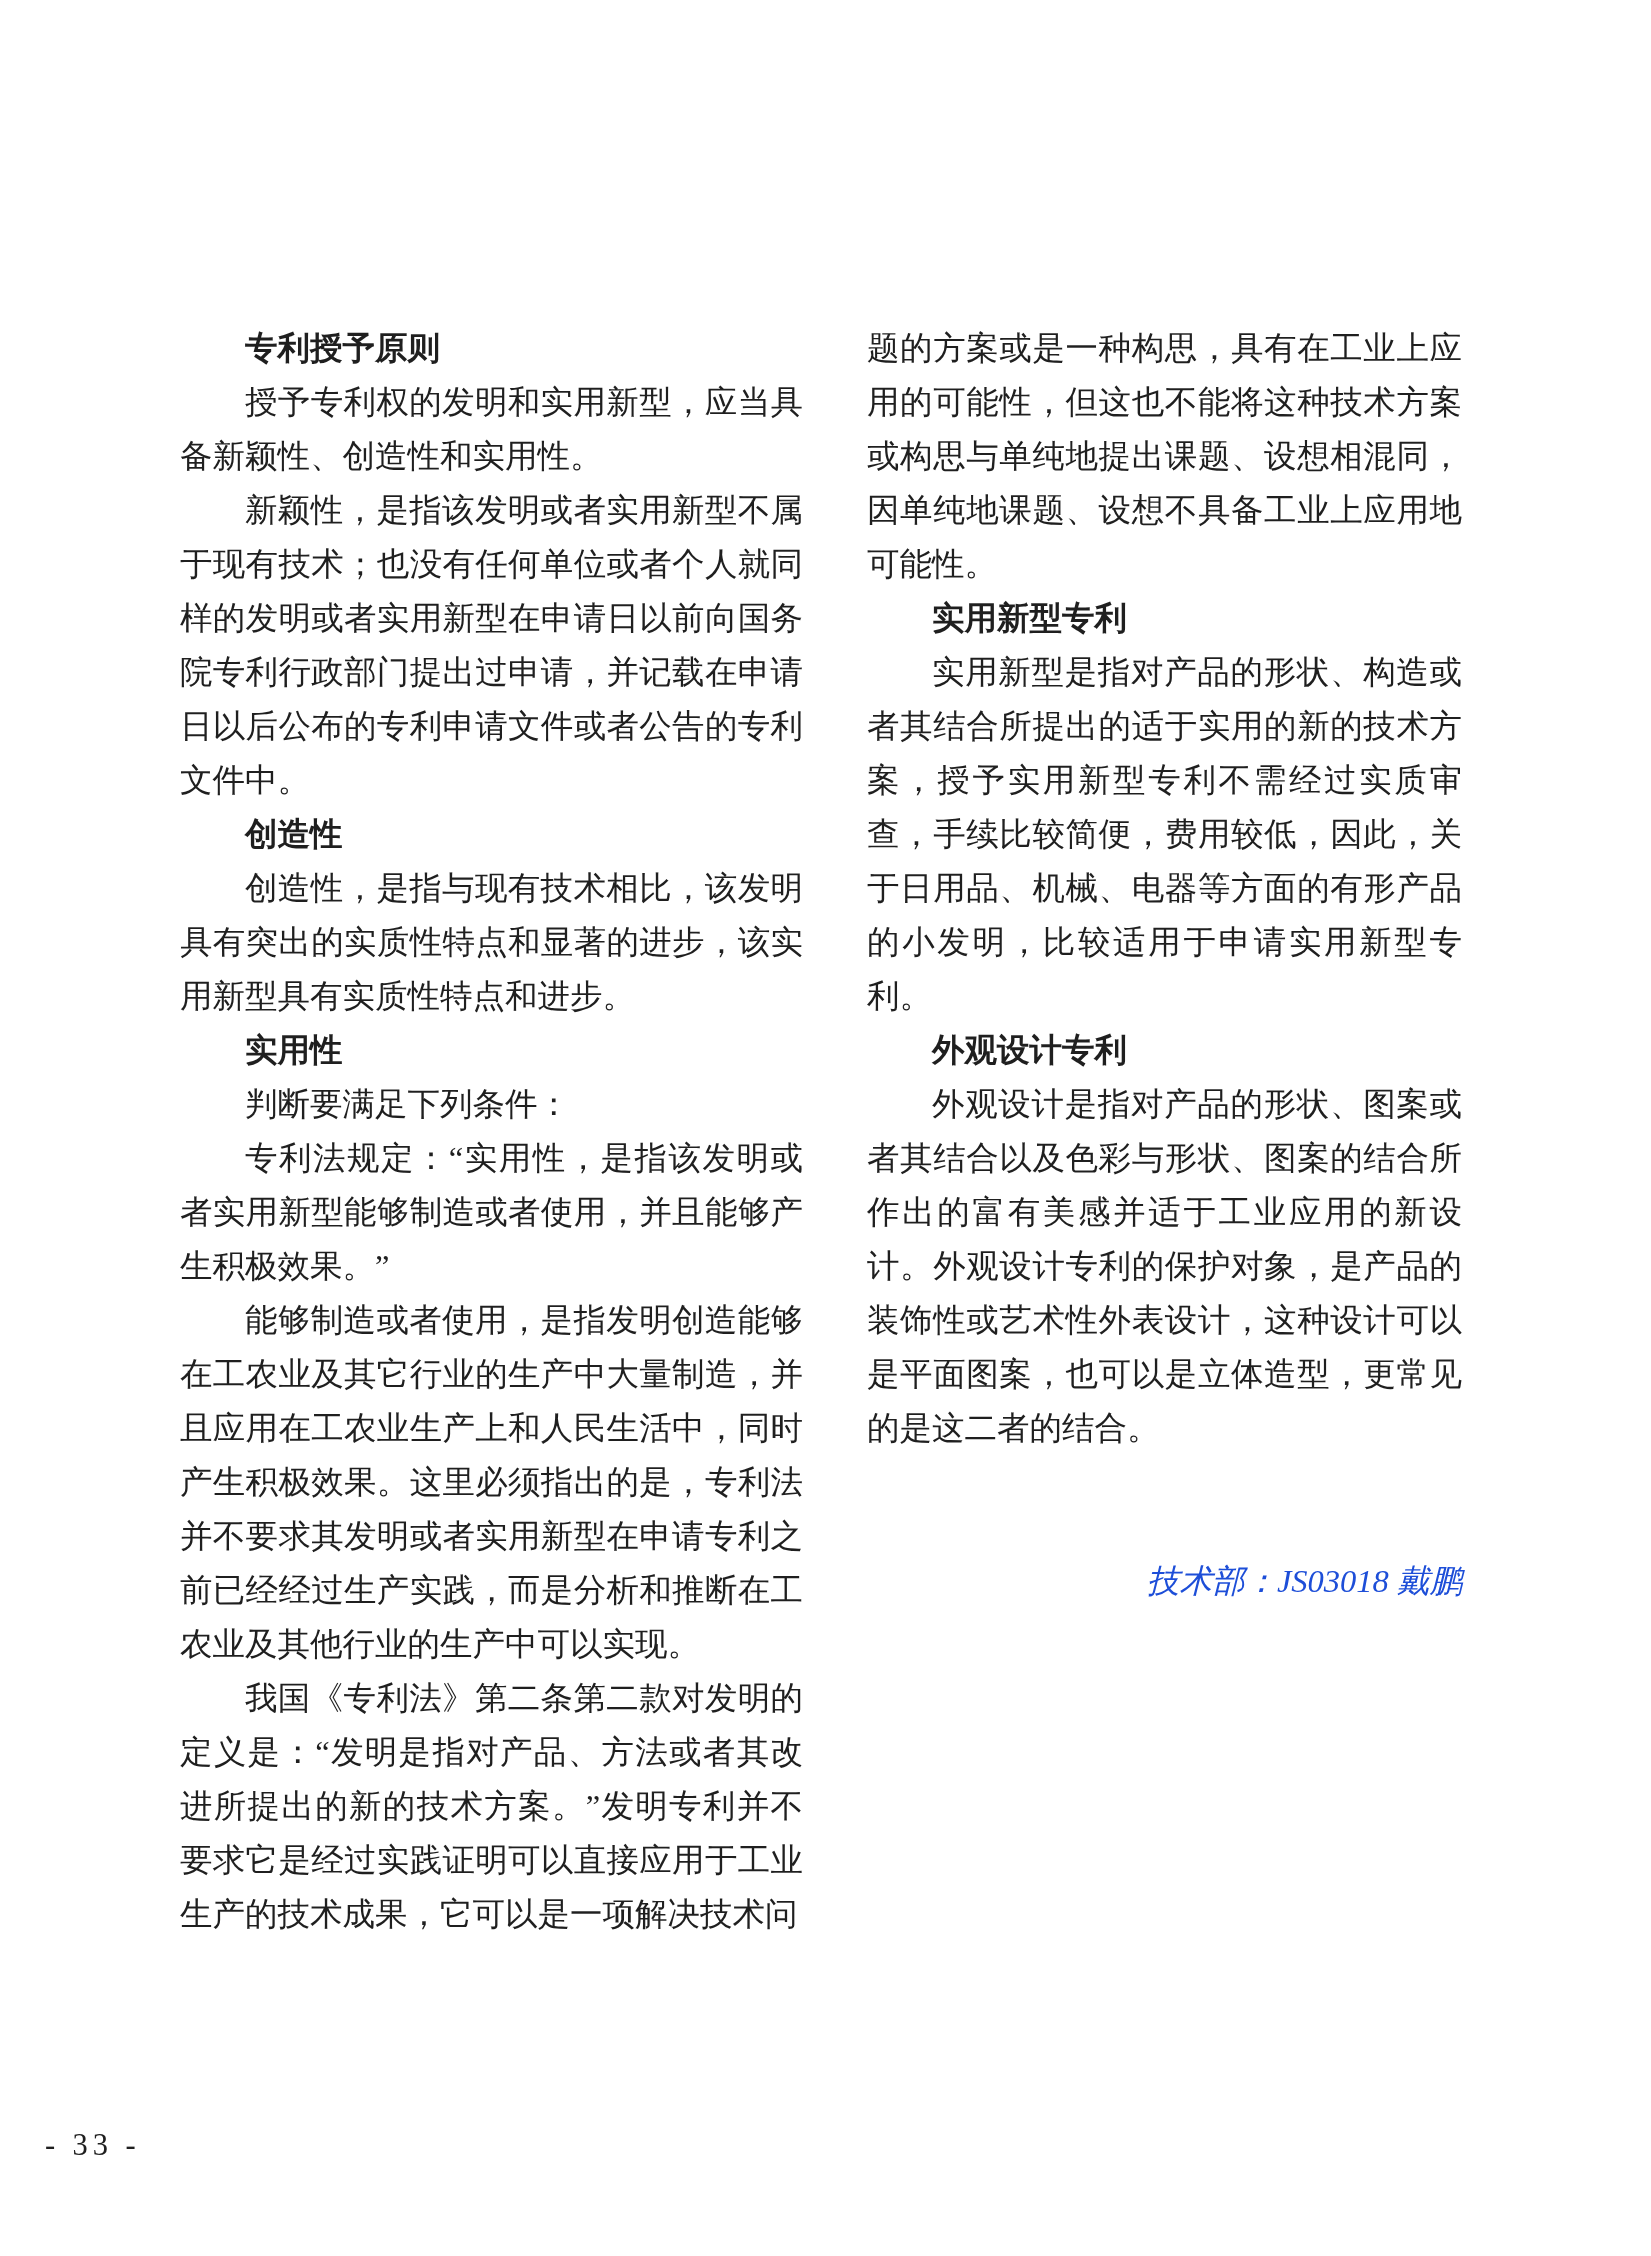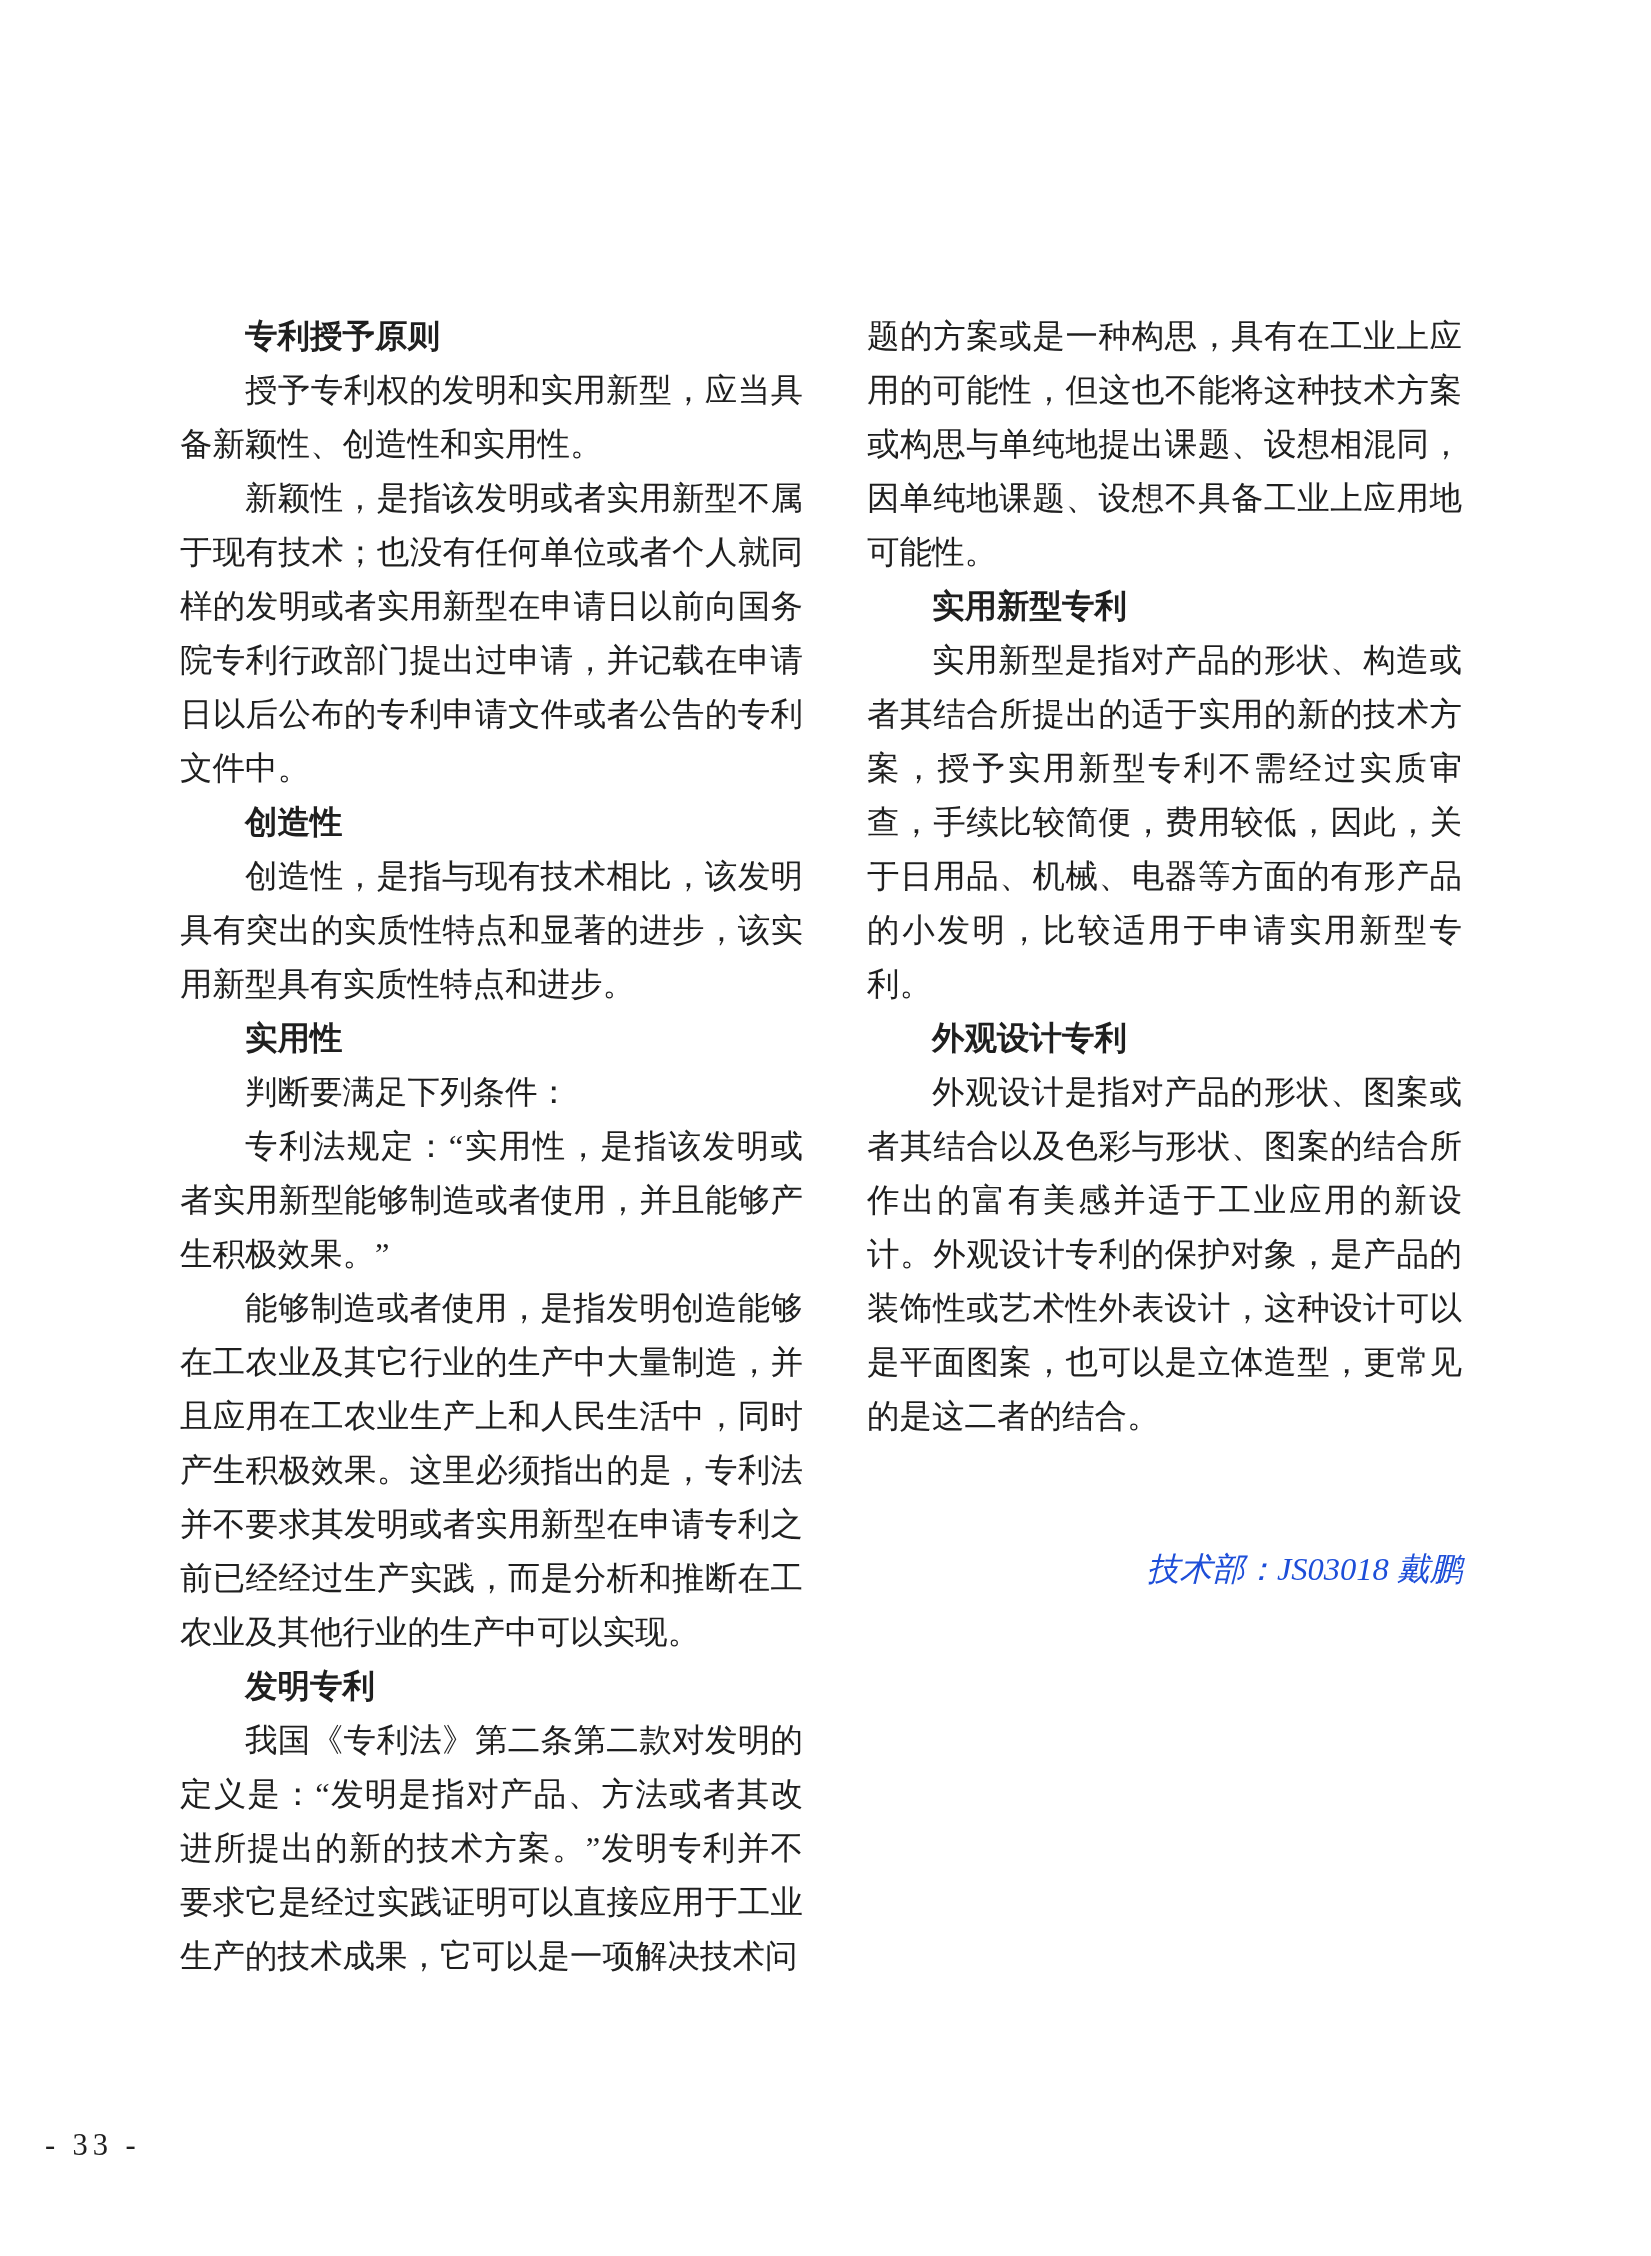--- a/index.html
+++ b/index.html
@@ -15,21 +15,21 @@
 
   
   .masthead { position:absolute; left:177px; top:106px; display:flex; align-items:flex-start; }
   .accent-bar { width:22.7px; height:71px; margin-right:17.7px; }
   .mast-titles { display:flex; flex-direction:column; }
   .mast-cn { font-size:29.6px; line-height:1; letter-spacing:3px; color:#2a2a2a; margin-top:3px; }
   .mast-en { font-family:"Liberation Sans", sans-serif; font-size:30.5px; line-height:1;
              letter-spacing:1.5px; color:#1c1c1c; margin-top:12.8px; }
 
   
-  .col { position:absolute; top:309px; font-size:32.5px; line-height:54px;
+  .col { position:absolute; top:321px; font-size:32.5px; line-height:54px;
          text-align:justify; text-justify:inter-ideograph; text-justify:inter-character; }
   .col-left  { left:180px; width:623px; }
   .col-right { left:867px; width:595px; }
   .block { margin:0; }
   .block.heading { font-weight:700; text-indent:2em; text-align:left; }
   .block.paragraph { text-indent:2em; }
   .block.paragraph-continuation { text-indent:0; }
 
   
   .byline { margin-top:99px; text-align:right; font-style:italic; font-size:32.5px; color:#1d4ed8; }
@@ -47,21 +47,20 @@
   <div class="col col-left">
       <div class="block heading">专利授予原则</div>
       <div class="block paragraph">授予专利权的发明和实用新型，应当具备新颖性、创造性和实用性。</div>
       <div class="block paragraph">新颖性，是指该发明或者实用新型不属于现有技术；也没有任何单位或者个人就同样的发明或者实用新型在申请日以前向国务院专利行政部门提出过申请，并记载在申请日以后公布的专利申请文件或者公告的专利文件中。</div>
       <div class="block heading">创造性</div>
       <div class="block paragraph">创造性，是指与现有技术相比，该发明具有突出的实质性特点和显著的进步，该实用新型具有实质性特点和进步。</div>
       <div class="block heading">实用性</div>
       <div class="block paragraph">判断要满足下列条件：</div>
       <div class="block paragraph">专利法规定：“实用性，是指该发明或者实用新型能够制造或者使用，并且能够产生积极效果。”</div>
       <div class="block paragraph">能够制造或者使用，是指发明创造能够在工农业及其它行业的生产中大量制造，并且应用在工农业生产上和人民生活中，同时产生积极效果。这里必须指出的是，专利法并不要求其发明或者实用新型在申请专利之前已经经过生产实践，而是分析和推断在工农业及其他行业的生产中可以实现。</div>
-      <div class="block heading">发明专利</div>
       <div class="block paragraph">我国《专利法》第二条第二款对发明的定义是：“发明是指对产品、方法或者其改进所提出的新的技术方案。”发明专利并不要求它是经过实践证明可以直接应用于工业生产的技术成果，它可以是一项解决技术问</div>
     </div>
 
   <div class="col col-right">
     <div>
         <div class="block paragraph-continuation">题的方案或是一种构思，具有在工业上应用的可能性，但这也不能将这种技术方案或构思与单纯地提出课题、设想相混同，因单纯地课题、设想不具备工业上应用地可能性。</div>
         <div class="block heading">实用新型专利</div>
         <div class="block paragraph">实用新型是指对产品的形状、构造或者其结合所提出的适于实用的新的技术方案，授予实用新型专利不需经过实质审查，手续比较简便，费用较低，因此，关于日用品、机械、电器等方面的有形产品的小发明，比较适用于申请实用新型专利。</div>
         <div class="block heading">外观设计专利</div>
         <div class="block paragraph">外观设计是指对产品的形状、图案或者其结合以及色彩与形状、图案的结合所作出的富有美感并适于工业应用的新设计。外观设计专利的保护对象，是产品的装饰性或艺术性外表设计，这种设计可以是平面图案，也可以是立体造型，更常见的是这二者的结合。</div>

